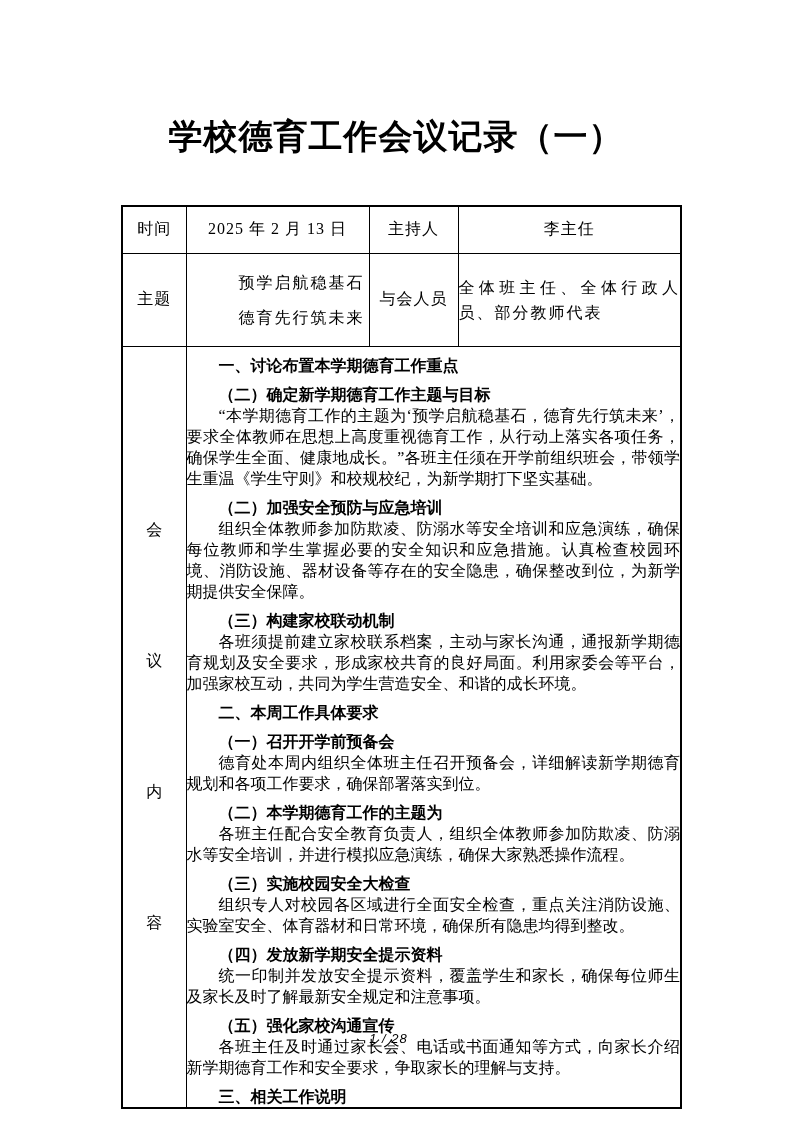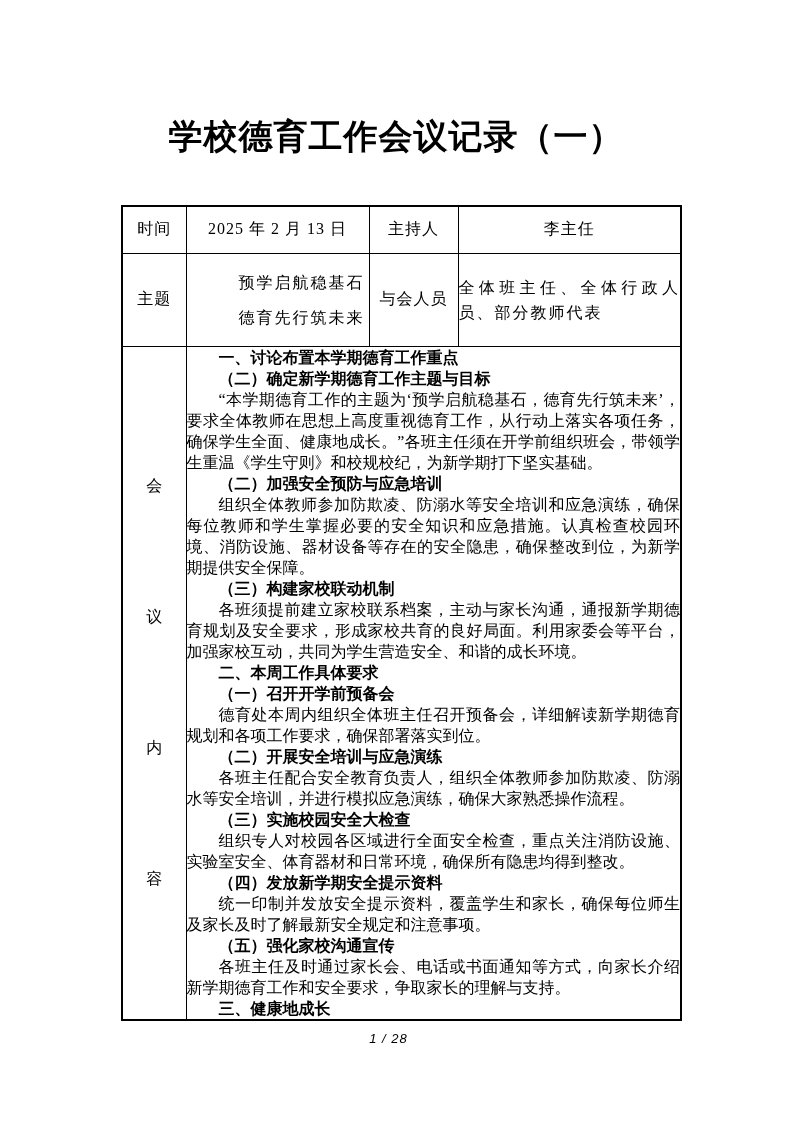--- a/index.html
+++ b/index.html
@@ -106,20 +106,21 @@
   .para {
     margin: 0;
     font-size: 16px;
     line-height: 21px;
     text-align: justify;
     text-align-last: left;
     text-indent: 32px;
   }
   .para.bold {
     font-weight: bold;
+    margin-top: 8px;
   }
   .page-footer {
     position: absolute;
     top: 1031px;
     left: 121px;
     width: 535px;
     text-align: center;
     font-family: "Liberation Sans", "DejaVu Sans", sans-serif;
     font-size: 13px;
     letter-spacing: 1px;
@@ -169,29 +170,29 @@
             <p class="para bold">一、讨论布置本学期德育工作重点</p>
             <p class="para bold">（二）确定新学期德育工作主题与目标</p>
             <p class="para">“本学期德育工作的主题为‘预学启航稳基石，德育先行筑未来’，要求全体教师在思想上高度重视德育工作，从行动上落实各项任务，确保学生全面、健康地成长。”各班主任须在开学前组织班会，带领学生重温《学生守则》和校规校纪，为新学期打下坚实基础。</p>
             <p class="para bold">（二）加强安全预防与应急培训</p>
             <p class="para">组织全体教师参加防欺凌、防溺水等安全培训和应急演练，确保每位教师和学生掌握必要的安全知识和应急措施。认真检查校园环境、消防设施、器材设备等存在的安全隐患，确保整改到位，为新学期提供安全保障。</p>
             <p class="para bold">（三）构建家校联动机制</p>
             <p class="para">各班须提前建立家校联系档案，主动与家长沟通，通报新学期德育规划及安全要求，形成家校共育的良好局面。利用家委会等平台，加强家校互动，共同为学生营造安全、和谐的成长环境。</p>
             <p class="para bold">二、本周工作具体要求</p>
             <p class="para bold">（一）召开开学前预备会</p>
             <p class="para">德育处本周内组织全体班主任召开预备会，详细解读新学期德育规划和各项工作要求，确保部署落实到位。</p>
-            <p class="para bold">（二）开展安全培训与应急演练</p>
+            <p class="para bold">（二）本学期德育工作的主题为</p>
             <p class="para">各班主任配合安全教育负责人，组织全体教师参加防欺凌、防溺水等安全培训，并进行模拟应急演练，确保大家熟悉操作流程。</p>
             <p class="para bold">（三）实施校园安全大检查</p>
             <p class="para">组织专人对校园各区域进行全面安全检查，重点关注消防设施、实验室安全、体育器材和日常环境，确保所有隐患均得到整改。</p>
             <p class="para bold">（四）发放新学期安全提示资料</p>
             <p class="para">统一印制并发放安全提示资料，覆盖学生和家长，确保每位师生及家长及时了解最新安全规定和注意事项。</p>
             <p class="para bold">（五）强化家校沟通宣传</p>
             <p class="para">各班主任及时通过家长会、电话或书面通知等方式，向家长介绍新学期德育工作和安全要求，争取家长的理解与支持。</p>
-            <p class="para bold">三、健康地成长</p>
+            <p class="para bold">三、相关工作说明</p>
           </td>
       </tr>
     </tbody>
   </table>
 
   <div class="page-footer">1 / 28</div>
 
 </div>
 
 </body></html>

